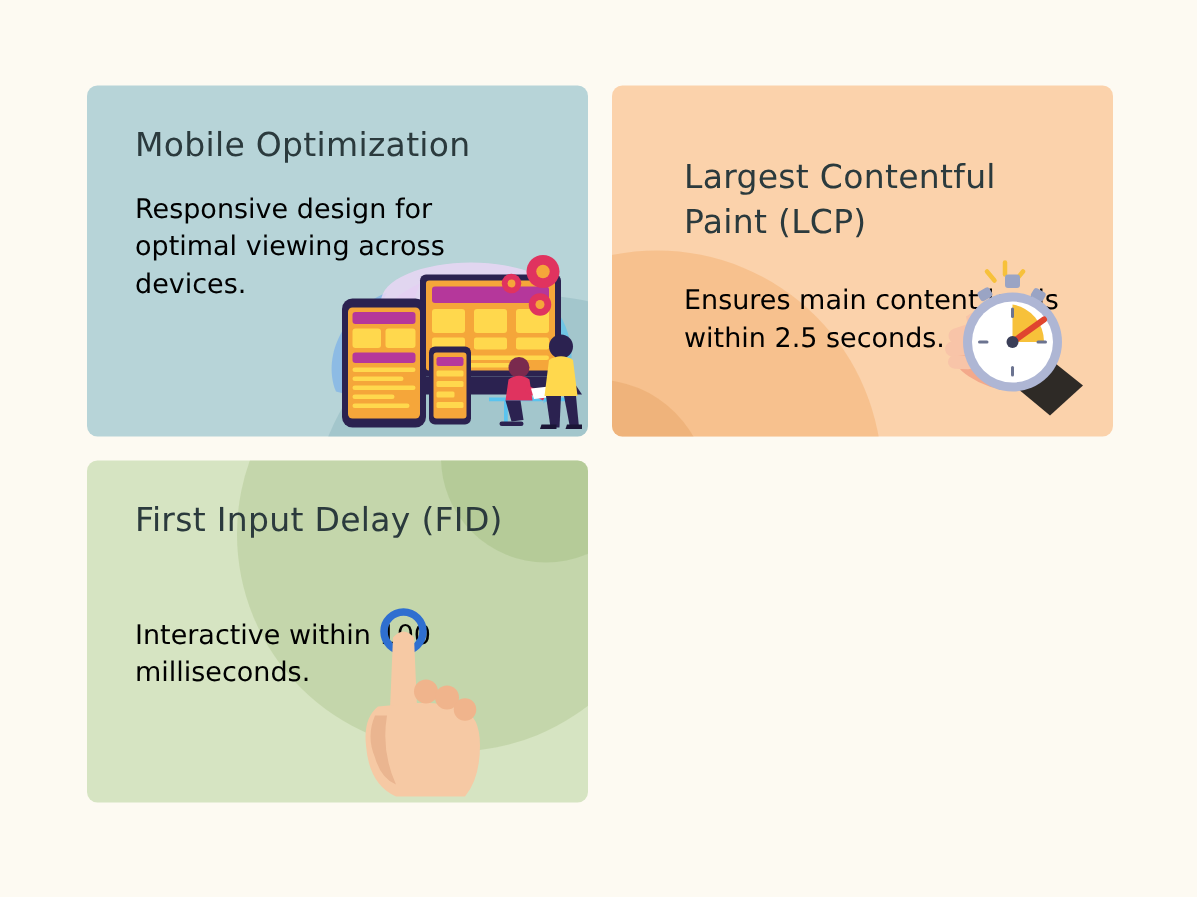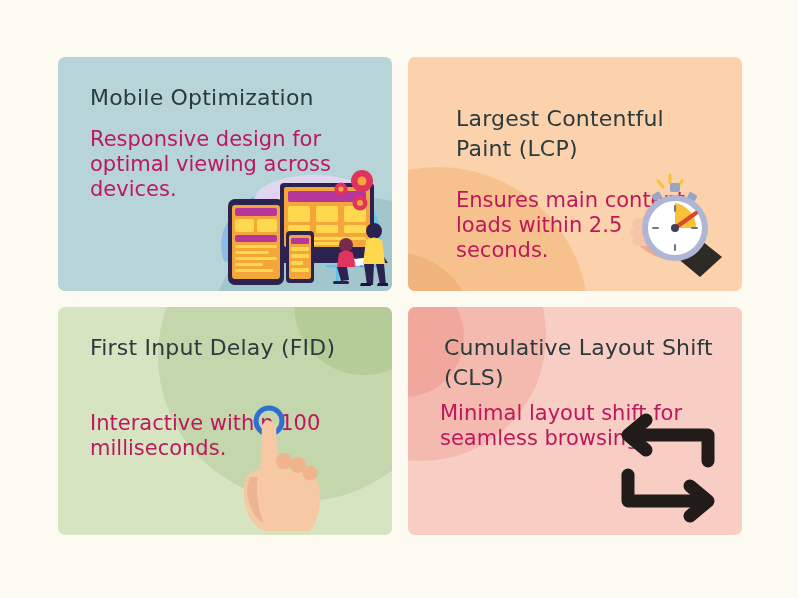--- a/index.html
+++ b/index.html
@@ -66,23 +66,23 @@
   }
   .card-title {
     font-size: 22px;
     line-height: 30px;
     color: #2b3a3d;
     font-weight: 400;
     margin: 0 0 14px 0;
     letter-spacing: 0.2px;
   }
   .card-body {
-    font-size: 21px;
+    font-size: 18px;
     line-height: 25px;
-    color: #be185d;
+    color: #000000;
     margin: 0;
     max-width: 250px;
   }
   .card-teal .card-title   { padding-left: 4px; }
   .card-teal .card-body    { padding-left: 4px; }
   .card-orange { padding-top: 47px; padding-left: 48px; }
   .card-orange .card-title { margin-bottom: 18px; max-width: 260px; }
   .card-orange .card-body  { max-width: 262px; margin-top: 24px; }
   .card-green  { padding-top: 26px; }
   .card-green .card-title  { padding-left: 4px; margin-bottom: 48px; }
@@ -255,35 +255,15 @@
             <circle cx="50" cy="56" r="8"></circle>
             <circle cx="64" cy="60" r="8"></circle>
             <circle cx="76" cy="68" r="7.5"></circle>
           </g>
 
           <path d="M16 72 q-6 14 0 28 q4 14 14 18 q-10 -22 -6 -46 Z" fill="#eab590"></path>
         </svg>
       </div>
     </div>
 
-    <div class="card card-pink">
-      <div class="deco p-d1"></div>
-      <div class="deco p-d2"></div>
-      <div class="card-inner">
-        <div class="card-title">Cumulative Layout Shift (CLS)</div>
-        <div class="card-body">Minimal layout shift for seamless browsing.</div>
-      </div>
-      <div class="illus illus-arrows">
-        <svg viewBox="0 0 112 110" width="112" height="110">
-          <g fill="none" stroke="#211c19" stroke-width="13" stroke-linecap="round" stroke-linejoin="round">
-
-            <path d="M96 48 L96 22 L18 22"></path>
-            <path d="M34 7 L16 22 L34 37"></path>
-
-            <path d="M16 62 L16 88 L94 88"></path>
-            <path d="M78 73 L96 88 L78 103"></path>
-          </g>
-        </svg>
-      </div>
-    </div>
 
   </div>
 </div>
 
 </body></html>

